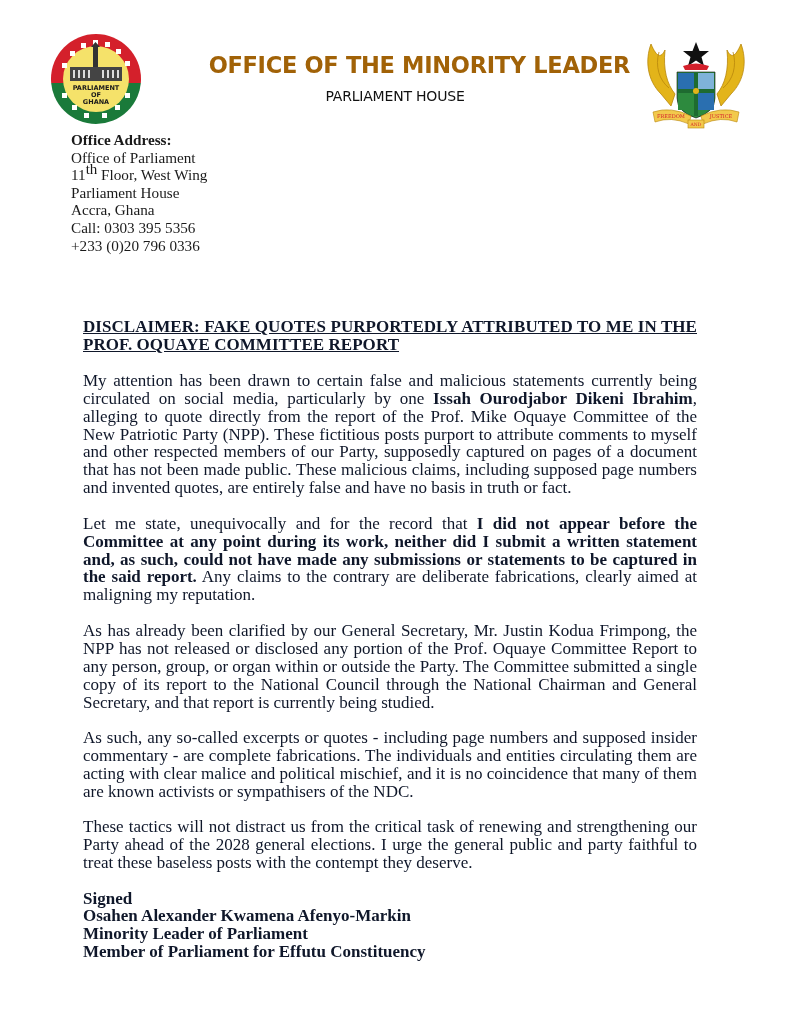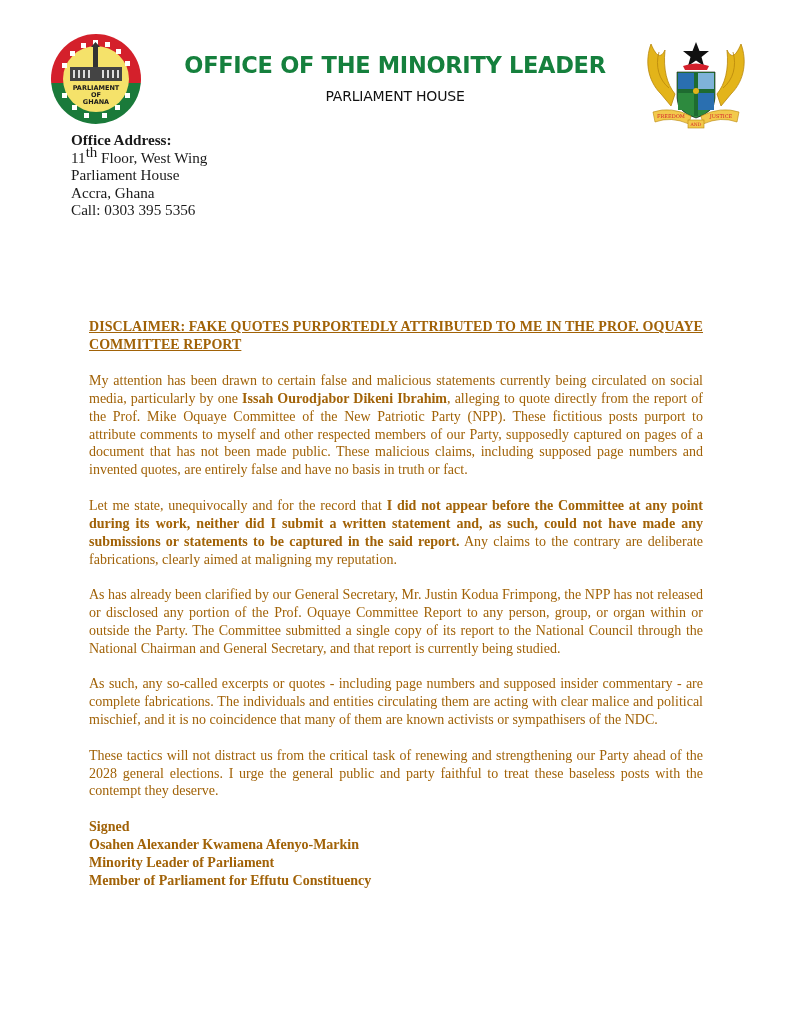--- a/index.html
+++ b/index.html
@@ -2,30 +2,30 @@
 <html><head>
   <meta charset="utf-8">
   <style>
     html, body { margin: 0; padding: 0; background: #ffffff; }
     body { width: 791px; height: 1024px; position: relative; overflow: hidden; color: #111; }
     .page { position: absolute; left: 0; top: 0; width: 791px; height: 1024px; }
 
     .logo-left { position: absolute; left: 50px; top: 33px; width: 92px; height: 92px; }
     .logo-right { position: absolute; left: 641px; top: 36px; width: 110px; height: 94px; }
 
-    .header-title { position: absolute; left: 160px; top: 52px; width: 470px; text-align: center;
-      font-family: "DejaVu Sans", sans-serif; font-weight: bold; font-size: 22.5px; letter-spacing: -0.3px; color: #15803d; }
+    .header-title { position: absolute; left: 160px; top: 52px; width: 470px; text-align: right;
+      font-family: "DejaVu Sans", sans-serif; font-weight: bold; font-size: 22.5px; letter-spacing: -0.3px; color: #a16207; }
     .header-sub { position: absolute; left: 160px; top: 88px; width: 470px; text-align: center;
       font-family: "DejaVu Sans", sans-serif; font-size: 14px; color: #111; letter-spacing: -0.2px; }
 
     .address { position: absolute; left: 71px; top: 131px; font-family: "Liberation Serif", serif; font-size: 15.2px; line-height: 17.6px; color: #1a1a1a; }
     .address .label { font-weight: bold; }
     .address sup { font-size: 15px; line-height: 0; }
 
-    .body { position: absolute; left: 89px; top: 318px; width: 614px; font-family: "Liberation Serif", serif; font-size: 14px; line-height: 17.9px; color: #a16207; }
+    .body { position: absolute; left: 83px; top: 318px; width: 614px; font-family: "Liberation Serif", serif; font-size: 17px; line-height: 17.9px; color: #0f172a; }
     .title { font-weight: bold; text-decoration: underline; text-align: justify; text-align-last: left; margin: 0 0 18px 0; letter-spacing: 0.05px; }
     .para { text-align: justify; margin: 0 0 17.6px 0; }
     .para b { font-weight: bold; }
     .sign { font-weight: bold; line-height: 17.9px; margin-top: 17px; }
   </style>
 </head>
 <body>
 
 <div class="page">
 
@@ -101,24 +101,26 @@
     <path d="M12 76 Q30 70 50 80 L48 88 Q30 80 14 86 Z" fill="#f2c94c" stroke="#b8860b" stroke-width="0.6"></path>
     <path d="M98 76 Q80 70 60 80 L62 88 Q80 80 96 86 Z" fill="#f2c94c" stroke="#b8860b" stroke-width="0.6"></path>
     <rect x="47" y="84" width="16" height="8" fill="#f2c94c" stroke="#b8860b" stroke-width="0.6"></rect>
     <text x="30" y="82" text-anchor="middle" font-family="DejaVu Serif, serif" font-size="5" fill="#d4202b">FREEDOM</text>
     <text x="55" y="90" text-anchor="middle" font-family="DejaVu Serif, serif" font-size="4.5" fill="#d4202b">AND</text>
     <text x="80" y="82" text-anchor="middle" font-family="DejaVu Serif, serif" font-size="5" fill="#d4202b">JUSTICE</text>
   </svg>
 
   <div class="address">
     <div class="label">Office Address:</div>
+    <div>Office of Parliament</div>
     <div><span>11</span><sup>th</sup><span> Floor, West Wing</span></div>
     <div>Parliament House</div>
     <div>Accra, Ghana</div>
     <div>Call: 0303 395 5356</div>
+    <div>+233 (0)20 796 0336</div>
   </div>
 
   <div class="body">
     <div class="title">DISCLAIMER: FAKE QUOTES PURPORTEDLY ATTRIBUTED TO ME IN THE PROF. OQUAYE COMMITTEE REPORT</div>
 
     <p class="para"><span>My attention has been drawn to certain false and malicious statements currently being circulated on social media, particularly by one </span><b>Issah Ourodjabor Dikeni Ibrahim</b><span>, alleging to quote directly from the report of the Prof. Mike Oquaye Committee of the New Patriotic Party (NPP). These fictitious posts purport to attribute comments to myself and other respected members of our Party, supposedly captured on pages of a document that has not been made public. These malicious claims, including supposed page numbers and invented quotes, are entirely false and have no basis in truth or fact.</span></p>
 
     <p class="para"><span>Let me state, unequivocally and for the record that </span><b>I did not appear before the Committee at any point during its work, neither did I submit a written statement and, as such, could not have made any submissions or statements to be captured in the said report.</b><span> Any claims to the contrary are deliberate fabrications, clearly aimed at maligning my reputation.</span></p>
 
     <p class="para">As has already been clarified by our General Secretary, Mr. Justin Kodua Frimpong, the NPP has not released or disclosed any portion of the Prof. Oquaye Committee Report to any person, group, or organ within or outside the Party. The Committee submitted a single copy of its report to the National Council through the National Chairman and General Secretary, and that report is currently being studied.</p>

